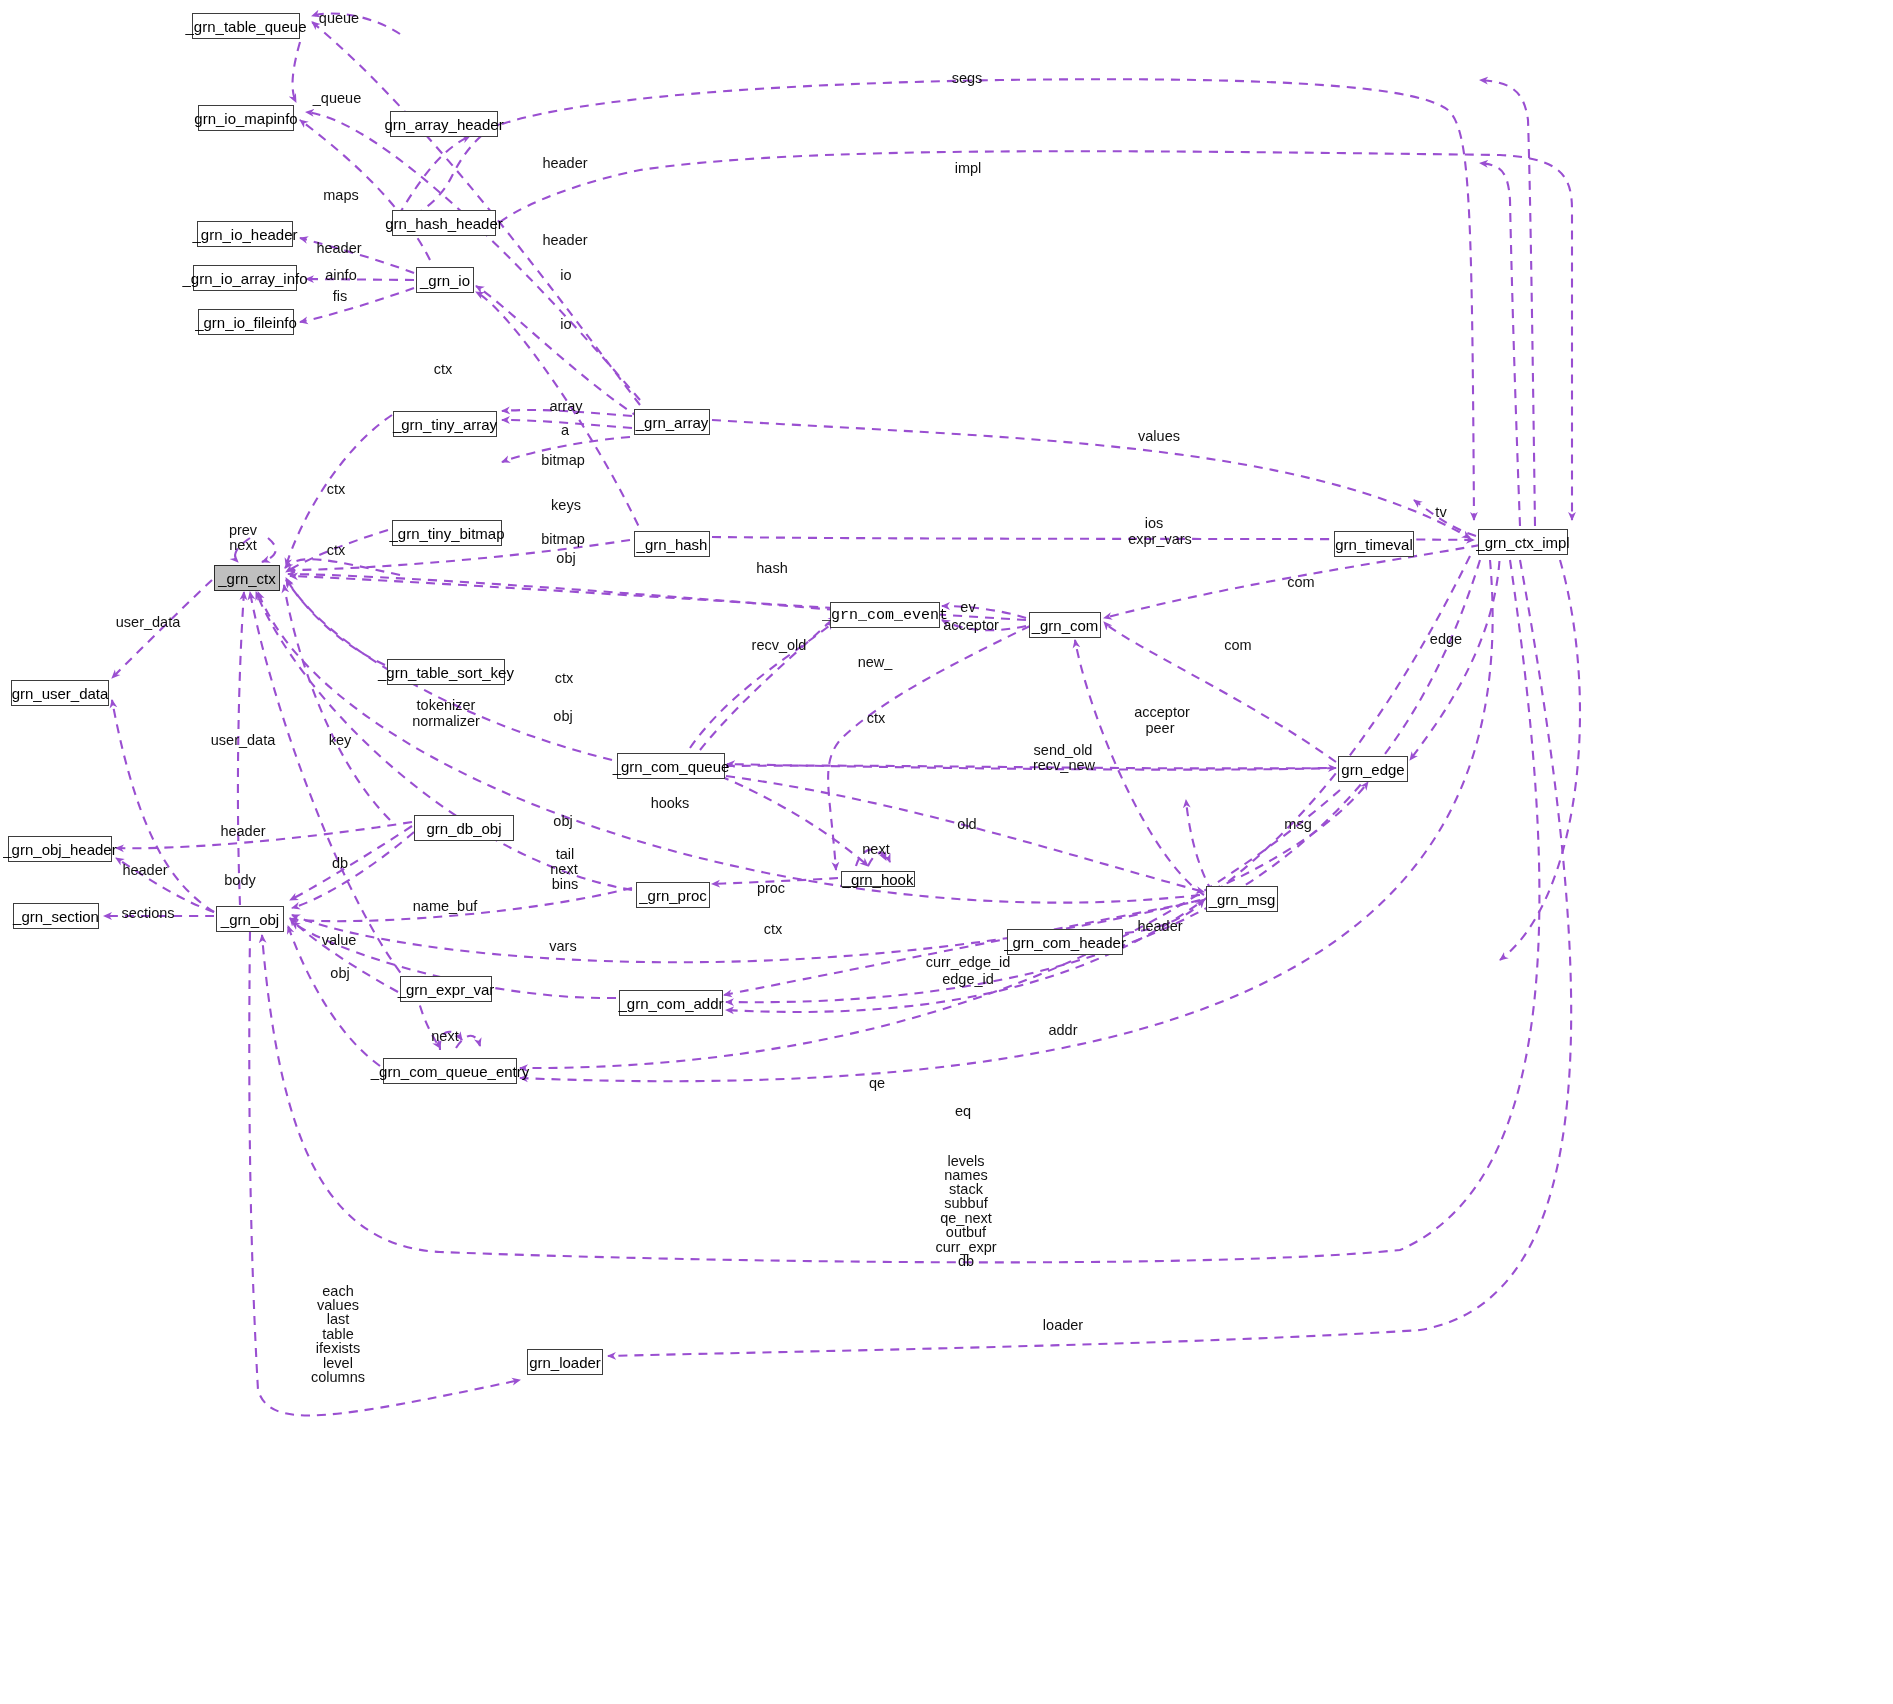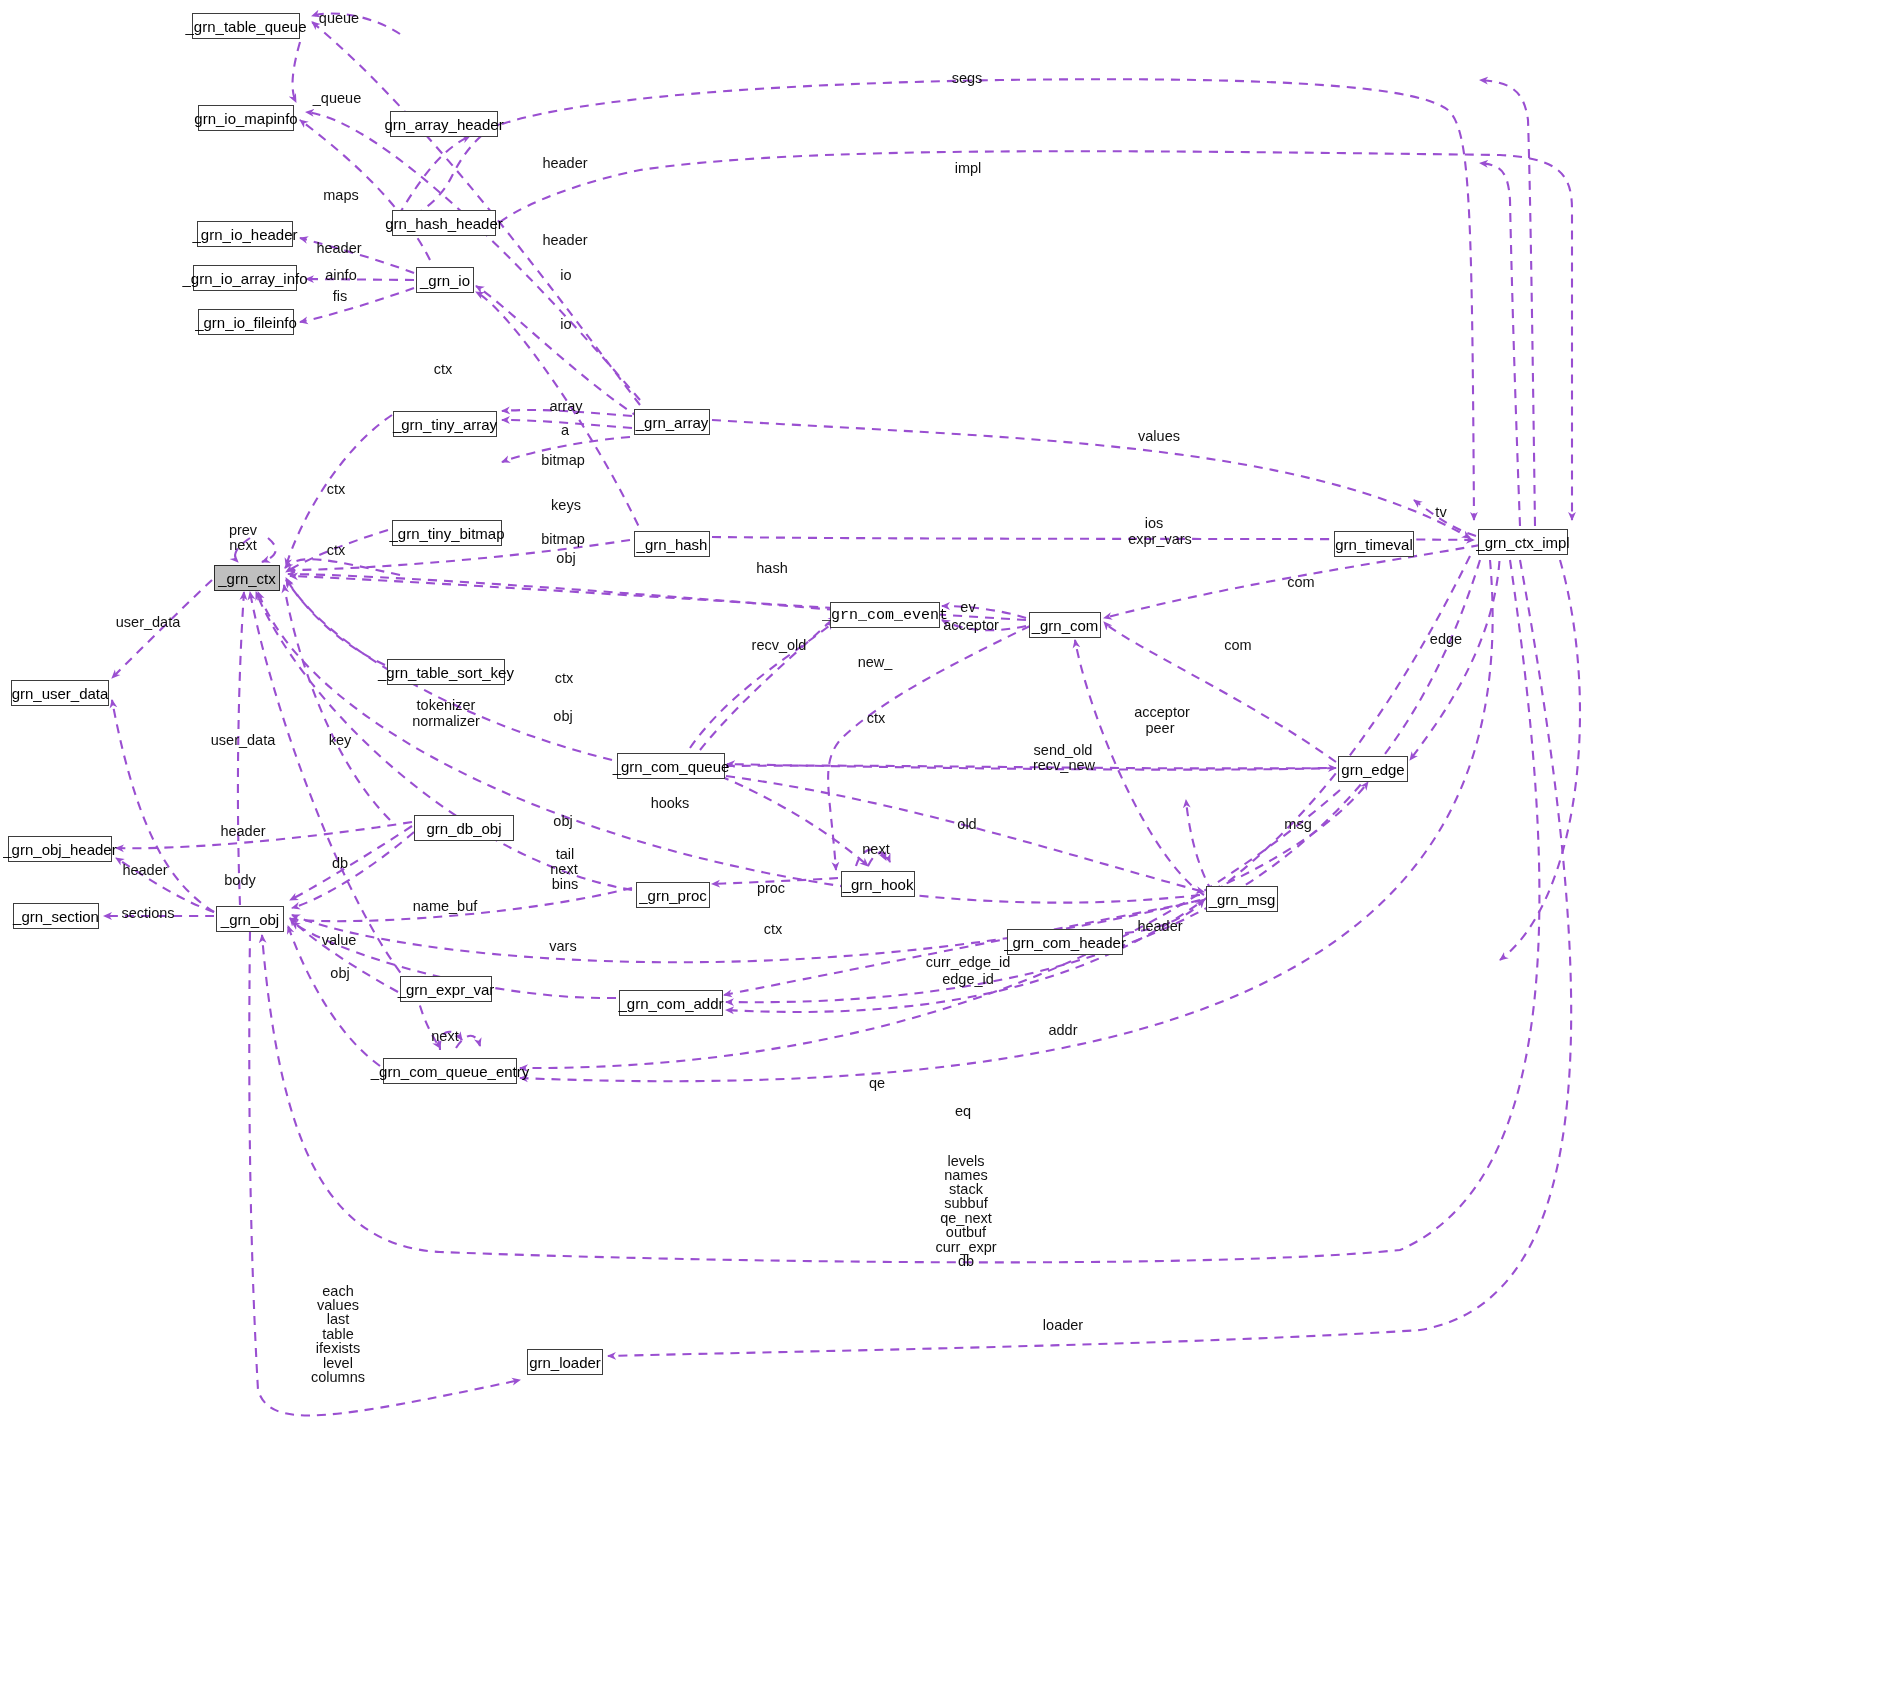--- a/index.html
+++ b/index.html
@@ -194,21 +194,21 @@
       </div>
       <div class="node" style="left: 1338px; top: 756px; width: 70px; height: 26px;">
         <span>grn_edge</span>
       </div>
       <div class="node" style="left: 414px; top: 815px; width: 100px; height: 26px;">
         <span>grn_db_obj</span>
       </div>
       <div class="node" style="left: 8px; top: 836px; width: 104px; height: 26px;">
         <span>_grn_obj_header</span>
       </div>
-      <div class="node" style="left: 841px; top: 871px; width: 74px; height: 26px;">
+      <div class="node" style="left: 841px; top: 871px; width: 74px; height: 16px;">
         <span>_grn_hook</span>
       </div>
       <div class="node" style="left: 1206px; top: 886px; width: 72px; height: 26px;">
         <span>_grn_msg</span>
       </div>
       <div class="node" style="left: 636px; top: 882px; width: 74px; height: 26px;">
         <span>_grn_proc</span>
       </div>
       <div class="node" style="left: 13px; top: 903px; width: 86px; height: 26px;">
         <span>_grn_section</span>

